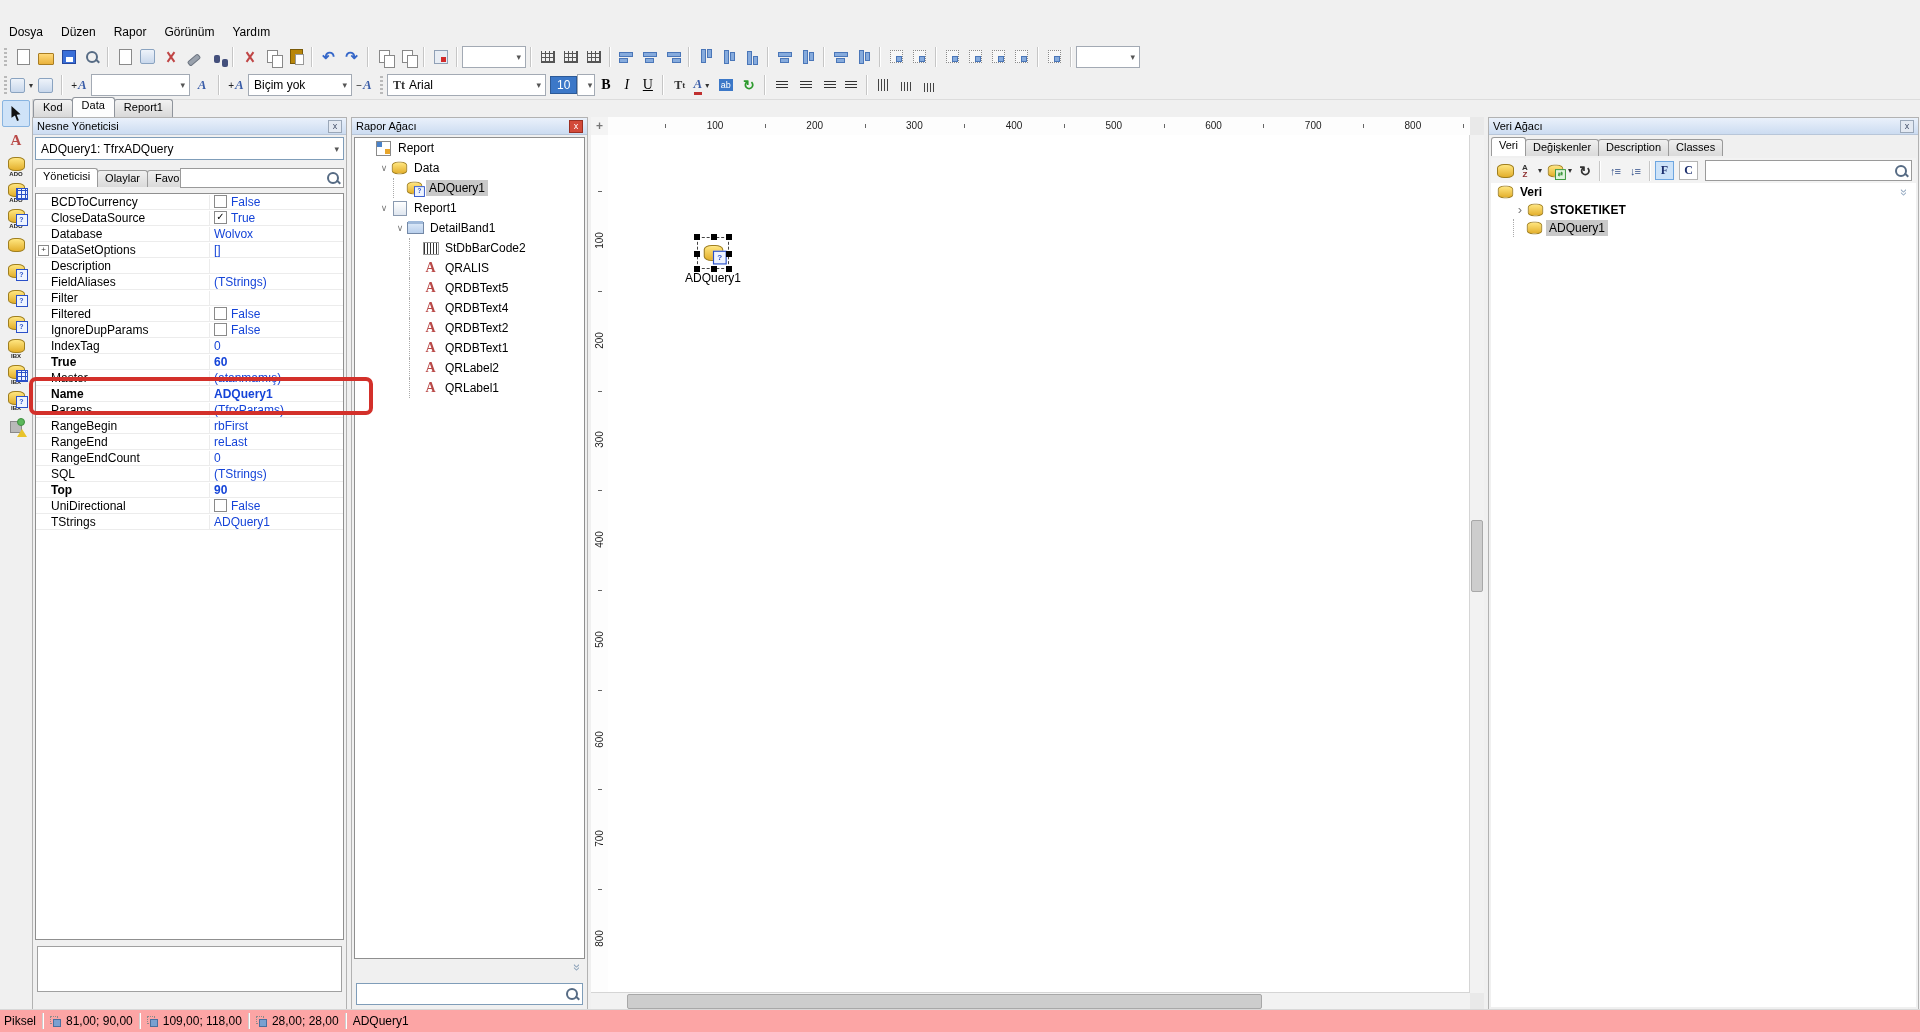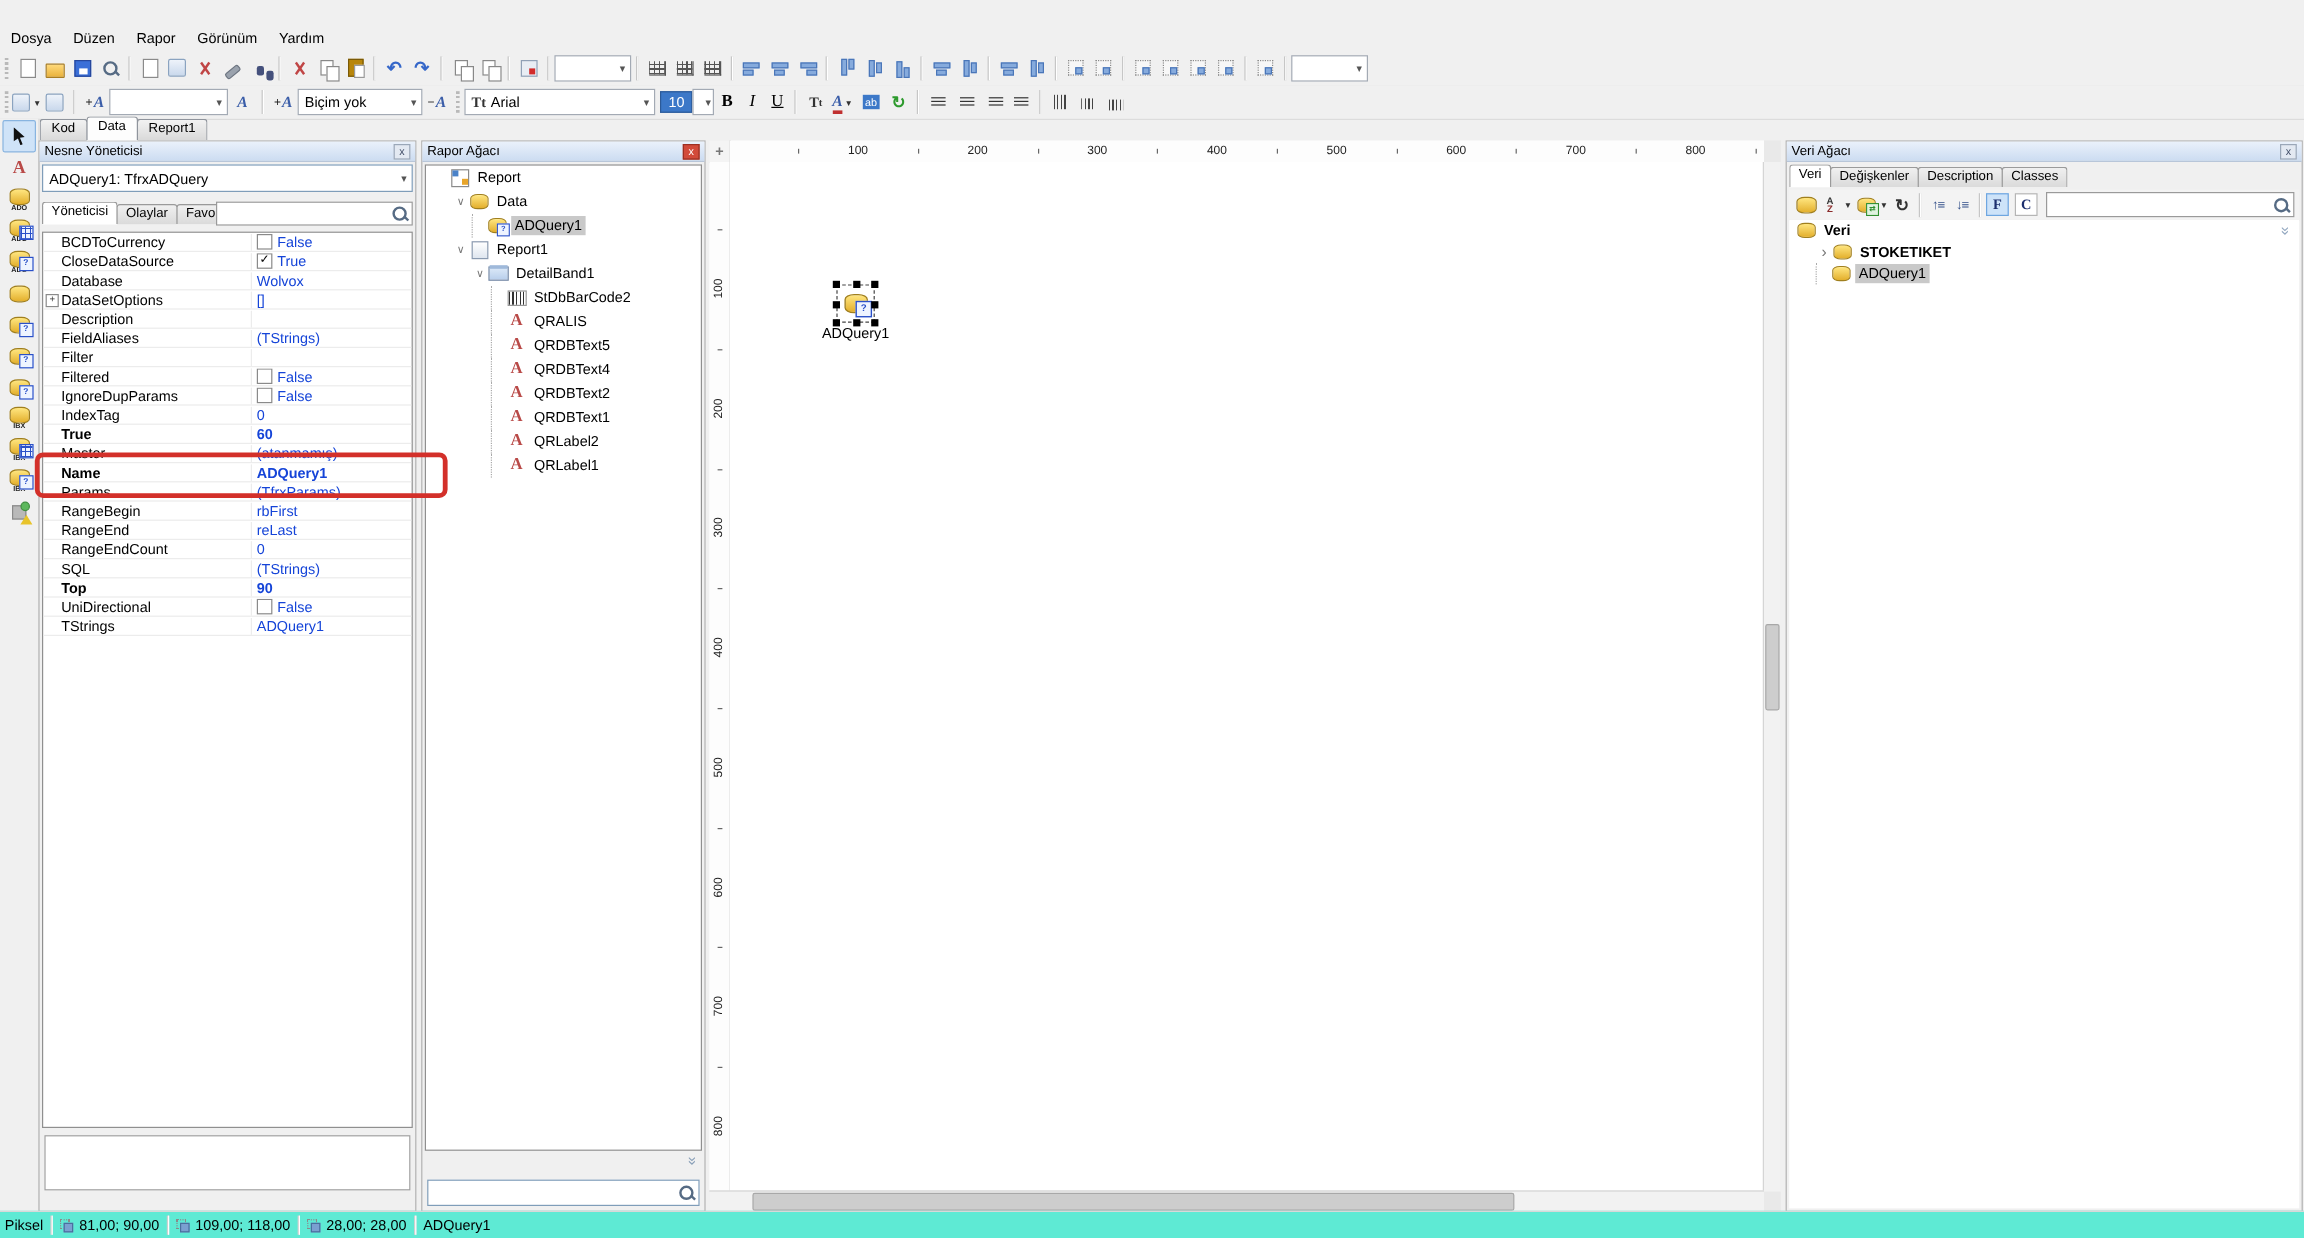--- a/index.html
+++ b/index.html
@@ -163,21 +163,21 @@
   .fc.on{background:#cde3f9;border-color:#6ea6e0;}
   .dt-search{flex:1;height:19px;background:#fff;border:1px solid #9a9a9a;margin:0 4px 0 2px;display:flex;align-items:center;justify-content:flex-end;padding-right:4px;}
   .dt-tree{position:absolute;left:2px;right:2px;top:65px;bottom:2px;background:#fff;overflow:hidden;}
   .dt-row{height:18px;display:flex;align-items:center;position:relative;}
   .dt-row .b{font-weight:bold;}
   .dbl-chev{position:absolute;right:10px;top:2px;color:#93a8c0;font-size:13px;transform:rotate(-90deg);}
   .refresh{font-size:14px;color:#333;font-weight:bold;}
   .updown{font-size:11px;color:#33508a;letter-spacing:-1px;}
 
   
-  .statusbar{position:absolute;left:0;right:0;bottom:0;height:22px;background:#5eead4;border-top:1px solid #d8d8d8;display:flex;align-items:center;}
+  .statusbar{position:absolute;left:0;right:0;bottom:0;height:22px;background:#fca5a5;border-top:1px solid #d8d8d8;display:flex;align-items:center;}
   .ssep{width:1px;height:16px;background:#cfcfcf;border-right:1px solid #fff;margin:0 6px;}
   .stic{width:11px;height:11px;position:relative;margin-right:5px;flex:none;}
   .stic::before{content:"";position:absolute;left:0;top:0;width:6px;height:6px;border:1px dotted #8a8a8a;}
   .stic::after{content:"";position:absolute;right:0;bottom:0;width:6px;height:6px;background:#7aa0d0;border:1px solid #4a6f9e;}
   .stext{white-space:nowrap;}
 
   
   .annotation{position:absolute;left:29px;top:377px;width:336px;height:30px;border:4px solid #d3302a;border-radius:7px;z-index:60;pointer-events:none;}
 </style>
 </head>

